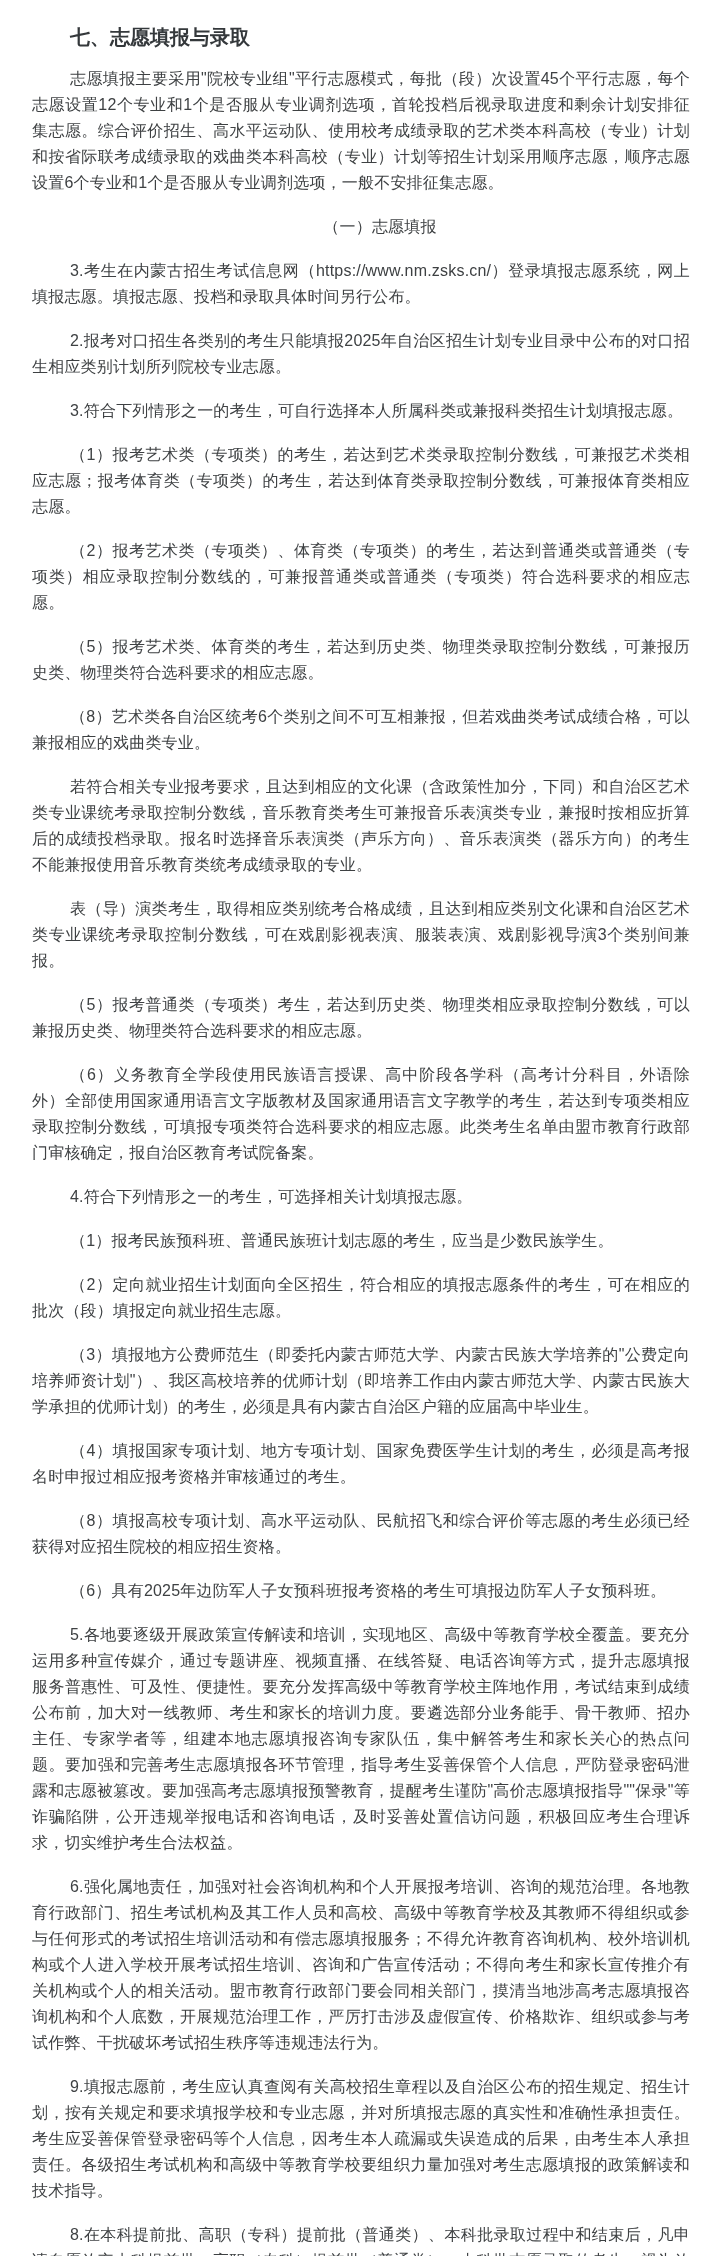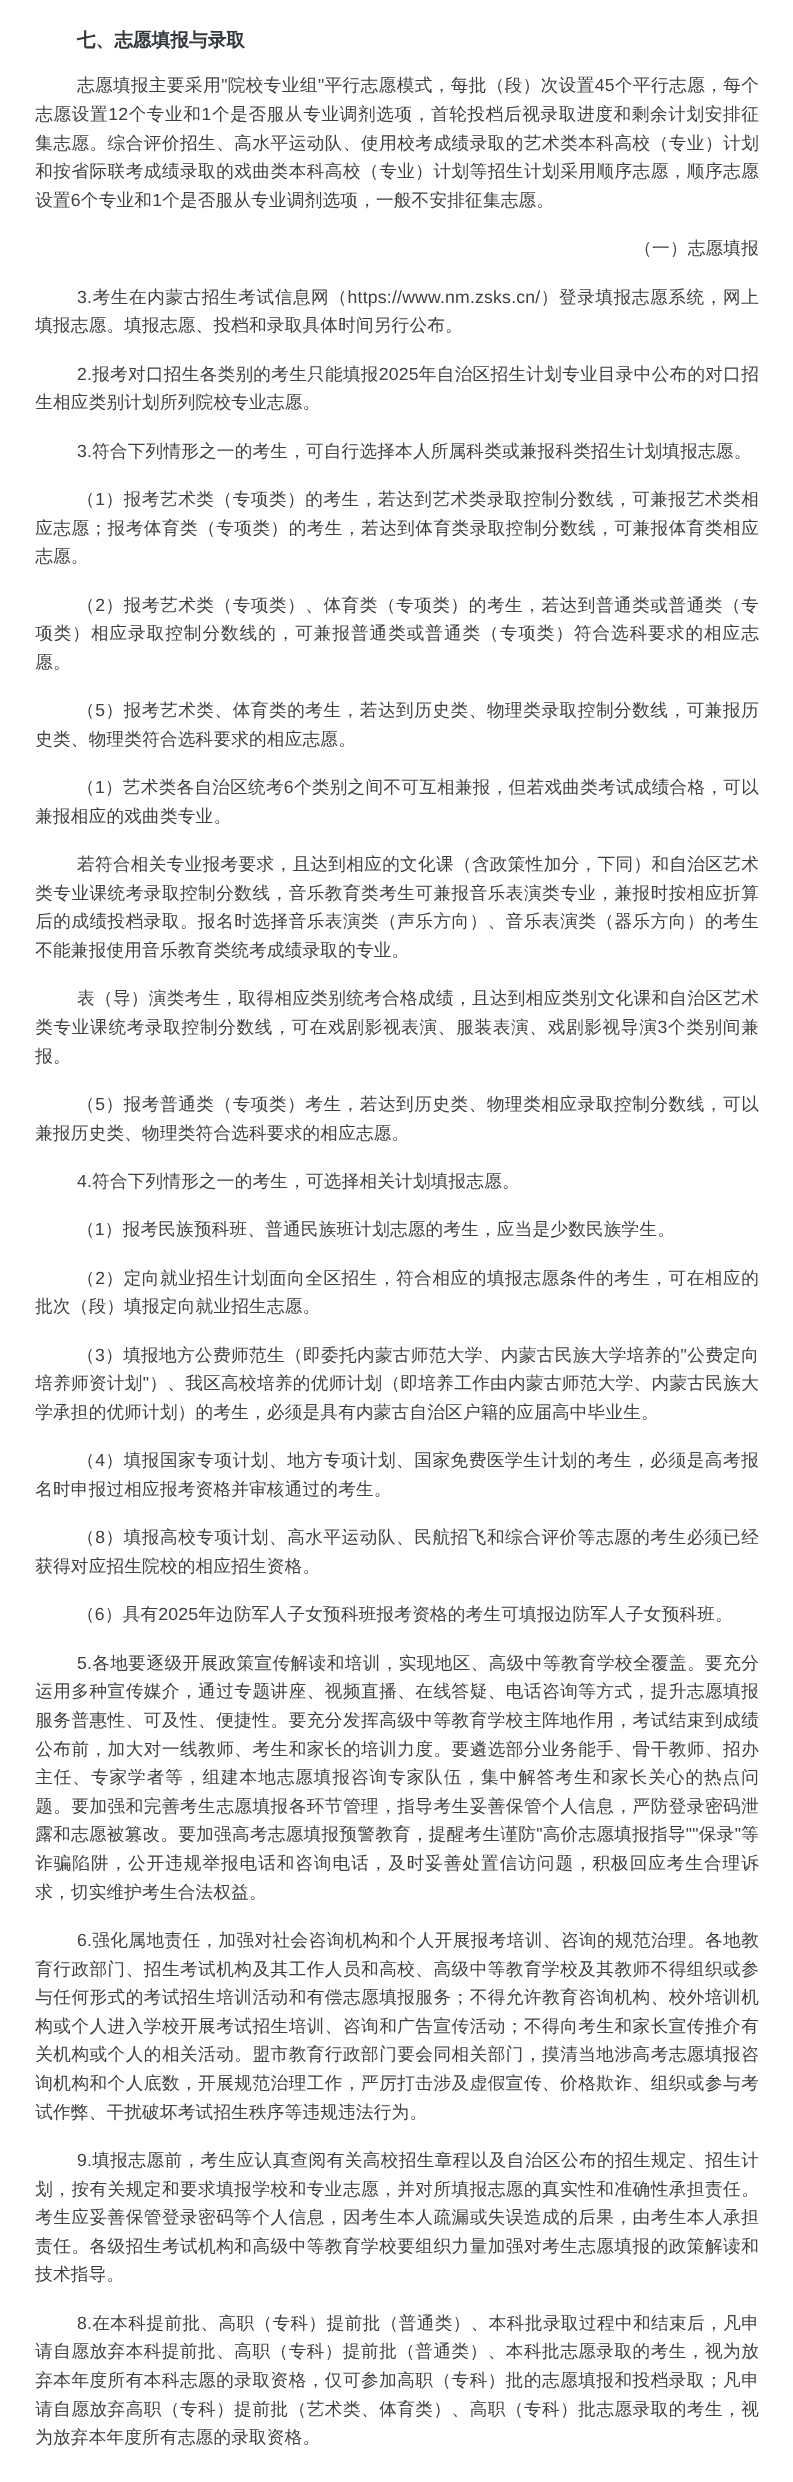--- a/index.html
+++ b/index.html
@@ -11,61 +11,62 @@
     width: 721px;
     min-height: 2256px;
     box-sizing: border-box;
     background: #ffffff;
     padding: 24px 31px 20px 32px;
     font-family: "Liberation Sans", "DejaVu Sans", sans-serif;
     color: #3e4143;
     overflow: hidden;
   }
   .doc-heading {
-    font-size: 17px;
+    font-size: 20px;
     font-weight: bold;
     color: #34383b;
     line-height: 26px;
     margin: 0 0 16px 0;
     text-indent: 38px;
   }
   .doc-body p {
     font-size: 16px;
     line-height: 26px;
     margin: 0 0 18px 0;
     text-indent: 38px;
     text-align: justify;
     letter-spacing: 0.2px;
     word-break: break-all;
   }
   .doc-body p.subheading {
-    text-align: right;
+    text-align: center;
   }
   .doc-body p:last-child {
     margin-bottom: 0;
   }
 </style>
 </head>
 <body>
 
 <div class="page">
   <h2 class="doc-heading">七、志愿填报与录取</h2>
   <div class="doc-body">
       <p class="paragraph">志愿填报主要采用"院校专业组"平行志愿模式，每批（段）次设置45个平行志愿，每个志愿设置12个专业和1个是否服从专业调剂选项，首轮投档后视录取进度和剩余计划安排征集志愿。综合评价招生、高水平运动队、使用校考成绩录取的艺术类本科高校（专业）计划和按省际联考成绩录取的戏曲类本科高校（专业）计划等招生计划采用顺序志愿，顺序志愿设置6个专业和1个是否服从专业调剂选项，一般不安排征集志愿。</p>
       <p class="subheading">（一）志愿填报</p>
       <p class="paragraph">3.考生在内蒙古招生考试信息网（https://www.nm.zsks.cn/）登录填报志愿系统，网上填报志愿。填报志愿、投档和录取具体时间另行公布。</p>
       <p class="paragraph">2.报考对口招生各类别的考生只能填报2025年自治区招生计划专业目录中公布的对口招生相应类别计划所列院校专业志愿。</p>
       <p class="paragraph">3.符合下列情形之一的考生，可自行选择本人所属科类或兼报科类招生计划填报志愿。</p>
       <p class="paragraph">（1）报考艺术类（专项类）的考生，若达到艺术类录取控制分数线，可兼报艺术类相应志愿；报考体育类（专项类）的考生，若达到体育类录取控制分数线，可兼报体育类相应志愿。</p>
       <p class="paragraph">（2）报考艺术类（专项类）、体育类（专项类）的考生，若达到普通类或普通类（专项类）相应录取控制分数线的，可兼报普通类或普通类（专项类）符合选科要求的相应志愿。</p>
       <p class="paragraph">（5）报考艺术类、体育类的考生，若达到历史类、物理类录取控制分数线，可兼报历史类、物理类符合选科要求的相应志愿。</p>
-      <p class="paragraph">（1）艺术类各自治区统考6个类别之间不可互相兼报，但若戏曲类考试成绩合格，可以兼报相应的戏曲类专业。</p>
+      <p class="paragraph">（8）艺术类各自治区统考6个类别之间不可互相兼报，但若戏曲类考试成绩合格，可以兼报相应的戏曲类专业。</p>
       <p class="paragraph">若符合相关专业报考要求，且达到相应的文化课（含政策性加分，下同）和自治区艺术类专业课统考录取控制分数线，音乐教育类考生可兼报音乐表演类专业，兼报时按相应折算后的成绩投档录取。报名时选择音乐表演类（声乐方向）、音乐表演类（器乐方向）的考生不能兼报使用音乐教育类统考成绩录取的专业。</p>
       <p class="paragraph">表（导）演类考生，取得相应类别统考合格成绩，且达到相应类别文化课和自治区艺术类专业课统考录取控制分数线，可在戏剧影视表演、服装表演、戏剧影视导演3个类别间兼报。</p>
       <p class="paragraph">（5）报考普通类（专项类）考生，若达到历史类、物理类相应录取控制分数线，可以兼报历史类、物理类符合选科要求的相应志愿。</p>
+      <p class="paragraph">（6）义务教育全学段使用民族语言授课、高中阶段各学科（高考计分科目，外语除外）全部使用国家通用语言文字版教材及国家通用语言文字教学的考生，若达到专项类相应录取控制分数线，可填报专项类符合选科要求的相应志愿。此类考生名单由盟市教育行政部门审核确定，报自治区教育考试院备案。</p>
       <p class="paragraph">4.符合下列情形之一的考生，可选择相关计划填报志愿。</p>
       <p class="paragraph">（1）报考民族预科班、普通民族班计划志愿的考生，应当是少数民族学生。</p>
       <p class="paragraph">（2）定向就业招生计划面向全区招生，符合相应的填报志愿条件的考生，可在相应的批次（段）填报定向就业招生志愿。</p>
       <p class="paragraph">（3）填报地方公费师范生（即委托内蒙古师范大学、内蒙古民族大学培养的"公费定向培养师资计划"）、我区高校培养的优师计划（即培养工作由内蒙古师范大学、内蒙古民族大学承担的优师计划）的考生，必须是具有内蒙古自治区户籍的应届高中毕业生。</p>
       <p class="paragraph">（4）填报国家专项计划、地方专项计划、国家免费医学生计划的考生，必须是高考报名时申报过相应报考资格并审核通过的考生。</p>
       <p class="paragraph">（8）填报高校专项计划、高水平运动队、民航招飞和综合评价等志愿的考生必须已经获得对应招生院校的相应招生资格。</p>
       <p class="paragraph">（6）具有2025年边防军人子女预科班报考资格的考生可填报边防军人子女预科班。</p>
       <p class="paragraph">5.各地要逐级开展政策宣传解读和培训，实现地区、高级中等教育学校全覆盖。要充分运用多种宣传媒介，通过专题讲座、视频直播、在线答疑、电话咨询等方式，提升志愿填报服务普惠性、可及性、便捷性。要充分发挥高级中等教育学校主阵地作用，考试结束到成绩公布前，加大对一线教师、考生和家长的培训力度。要遴选部分业务能手、骨干教师、招办主任、专家学者等，组建本地志愿填报咨询专家队伍，集中解答考生和家长关心的热点问题。要加强和完善考生志愿填报各环节管理，指导考生妥善保管个人信息，严防登录密码泄露和志愿被篡改。要加强高考志愿填报预警教育，提醒考生谨防"高价志愿填报指导""保录"等诈骗陷阱，公开违规举报电话和咨询电话，及时妥善处置信访问题，积极回应考生合理诉求，切实维护考生合法权益。</p>
       <p class="paragraph">6.强化属地责任，加强对社会咨询机构和个人开展报考培训、咨询的规范治理。各地教育行政部门、招生考试机构及其工作人员和高校、高级中等教育学校及其教师不得组织或参与任何形式的考试招生培训活动和有偿志愿填报服务；不得允许教育咨询机构、校外培训机构或个人进入学校开展考试招生培训、咨询和广告宣传活动；不得向考生和家长宣传推介有关机构或个人的相关活动。盟市教育行政部门要会同相关部门，摸清当地涉高考志愿填报咨询机构和个人底数，开展规范治理工作，严厉打击涉及虚假宣传、价格欺诈、组织或参与考试作弊、干扰破坏考试招生秩序等违规违法行为。</p>
       <p class="paragraph">9.填报志愿前，考生应认真查阅有关高校招生章程以及自治区公布的招生规定、招生计划，按有关规定和要求填报学校和专业志愿，并对所填报志愿的真实性和准确性承担责任。考生应妥善保管登录密码等个人信息，因考生本人疏漏或失误造成的后果，由考生本人承担责任。各级招生考试机构和高级中等教育学校要组织力量加强对考生志愿填报的政策解读和技术指导。</p>

